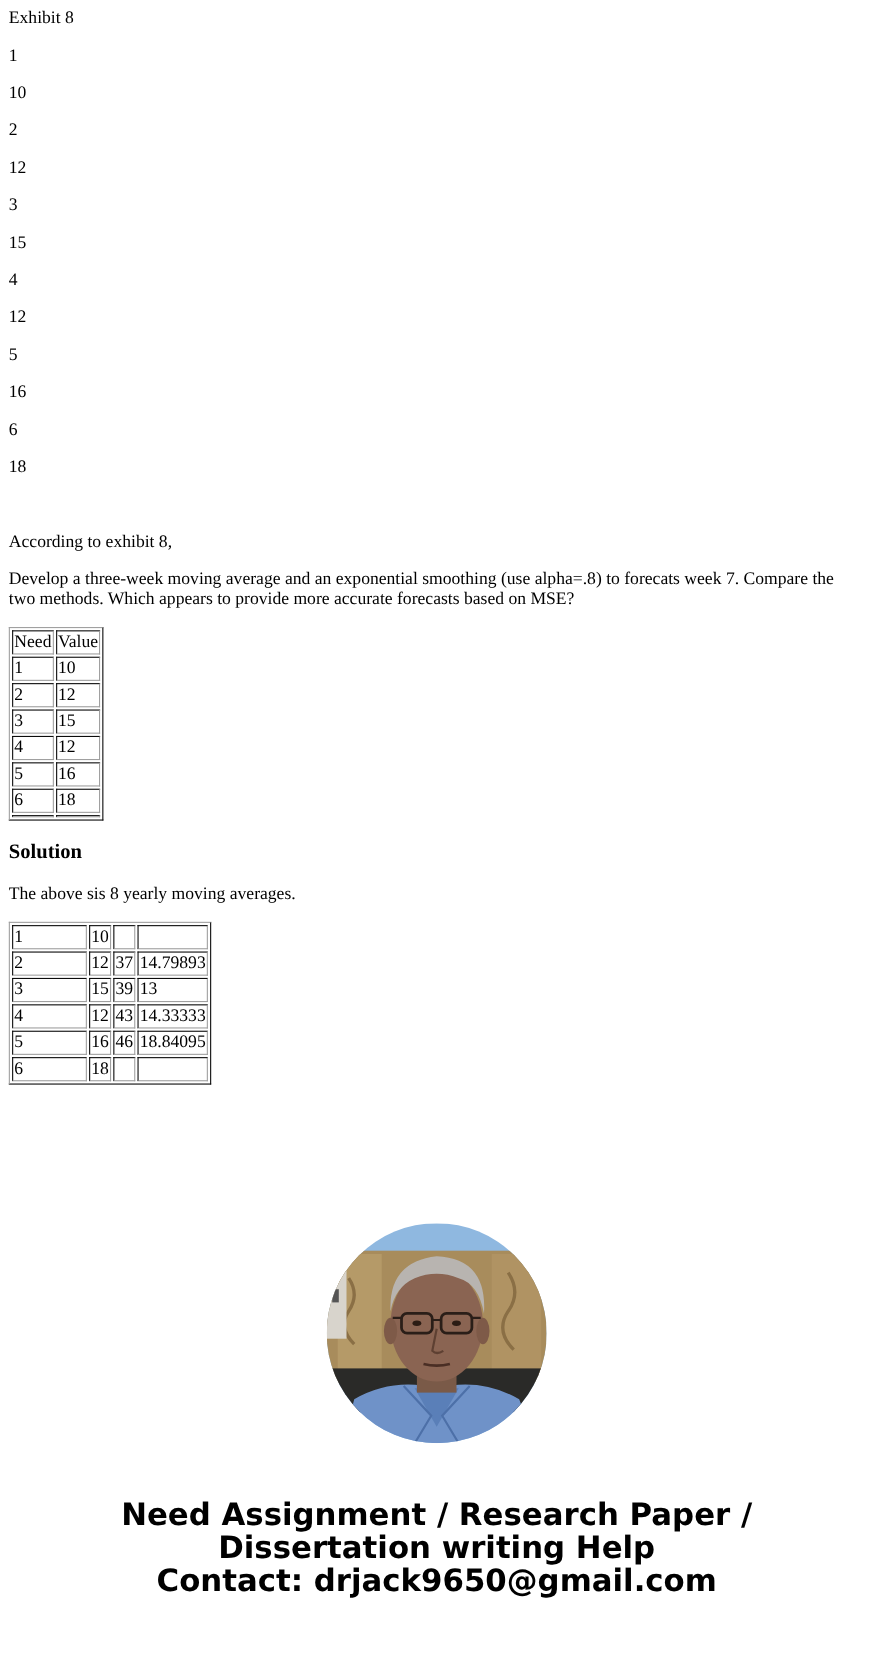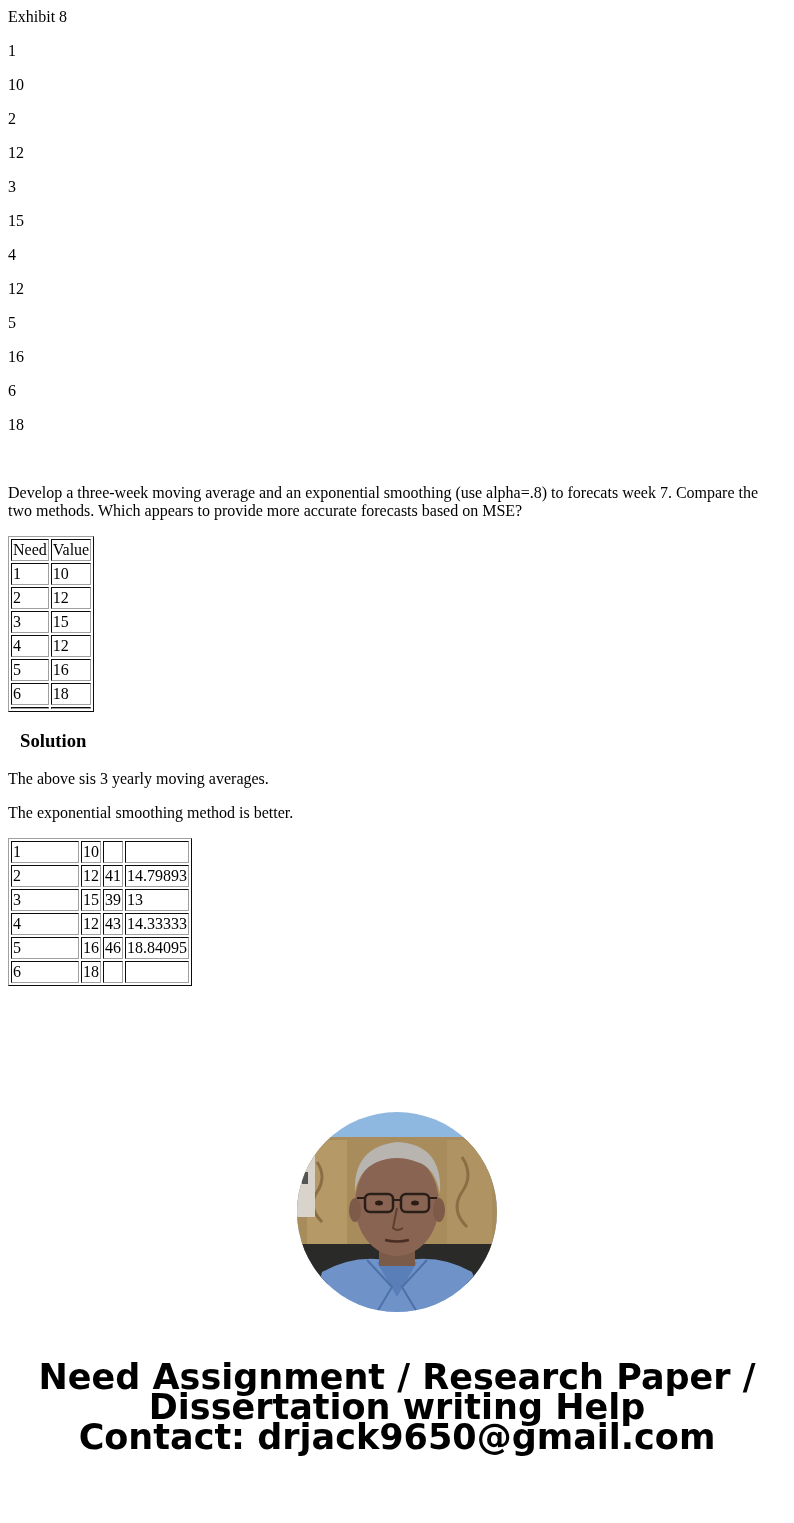--- a/index.html
+++ b/index.html
@@ -23,21 +23,21 @@
     }
     p.first {
       margin-top: 0;
     }
     .spacer-br {
       height: 18px;
     }
     h3.solution {
       font-size: 18.7px;
       font-weight: bold;
-      margin: 18px 12px;
+      margin: 18px 0;
       line-height: 22px;
     }
     table.grid {
       border-collapse: separate;
       border-spacing: 2px;
       border: 1px solid;
       border-color: #a0a0a0 #606060 #606060 #a0a0a0;
       border-style: outset;
       font-family: "Liberation Serif", "DejaVu Serif", serif;
       font-size: 16px;
@@ -71,21 +71,21 @@
       position: relative;
       background: #ffffff;
     }
     .avatar svg {
       display: block;
     }
     .promo-text {
       margin-top: 50px;
       font-family: "DejaVu Sans", "Liberation Sans", sans-serif;
       font-weight: bold;
-      font-size: 35px;
+      font-size: 28px;
       line-height: 30px;
       color: #000000;
       text-align: center;
       padding: 0 20px;
     }
   </style>
 </head>
 <body>
 
 <div class="content">
@@ -99,20 +99,21 @@
   <p>15</p>
   <p>4</p>
   <p>12</p>
   <p>5</p>
   <p>16</p>
   <p>6</p>
   <p>18</p>
 
   <div class="spacer-br"></div>
 
+  <p>According to exhibit 8,</p>
   <p>Develop a three-week moving average and an exponential smoothing (use alpha=.8) to forecats week 7. Compare the two methods. Which appears to provide more accurate forecasts based on MSE?</p>
 
   <table class="grid data-table">
     <tbody>
       <tr>
         <td>Need</td>
         <td>Value</td>
       </tr>
       <tr>
         <td>1</td>
@@ -140,35 +141,34 @@
       </tr>
       <tr class="empty-row">
         <td></td>
         <td></td>
       </tr>
     </tbody>
   </table>
 
   <h3 class="solution">Solution</h3>
 
-  <p>The above sis 3 yearly moving averages.</p>
-  <p>The exponential smoothing method is better.</p>
+  <p>The above sis 8 yearly moving averages.</p>
 
   <table class="grid solution-table">
     <tbody>
       <tr>
         <td class="col-week">1</td>
         <td>10</td>
         <td></td>
         <td></td>
       </tr>
       <tr>
         <td class="col-week">2</td>
         <td>12</td>
-        <td>41</td>
+        <td>37</td>
         <td>14.79893</td>
       </tr>
       <tr>
         <td class="col-week">3</td>
         <td>15</td>
         <td>39</td>
         <td>13</td>
       </tr>
       <tr>
         <td class="col-week">4</td>

